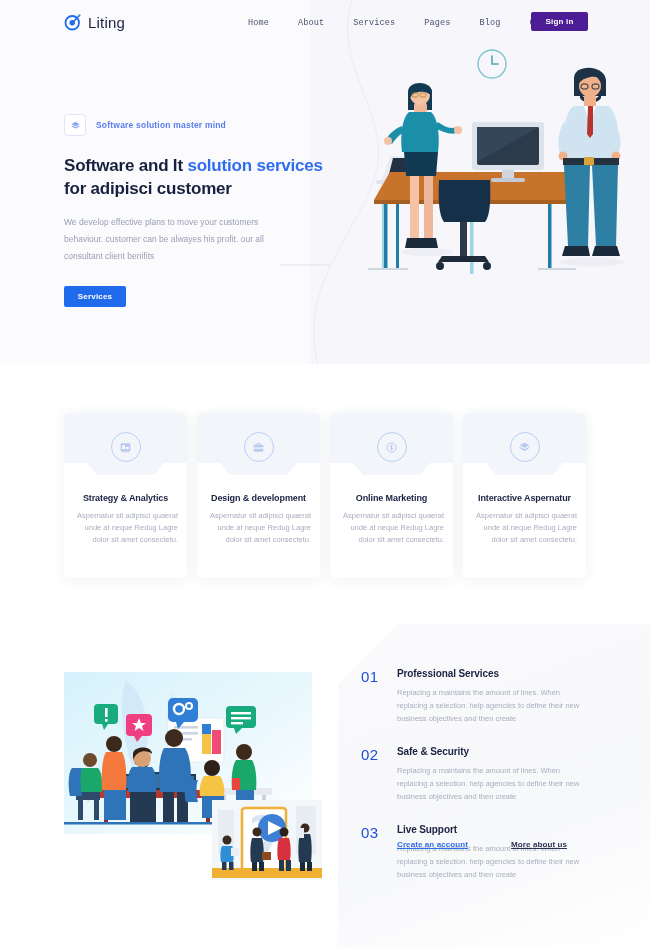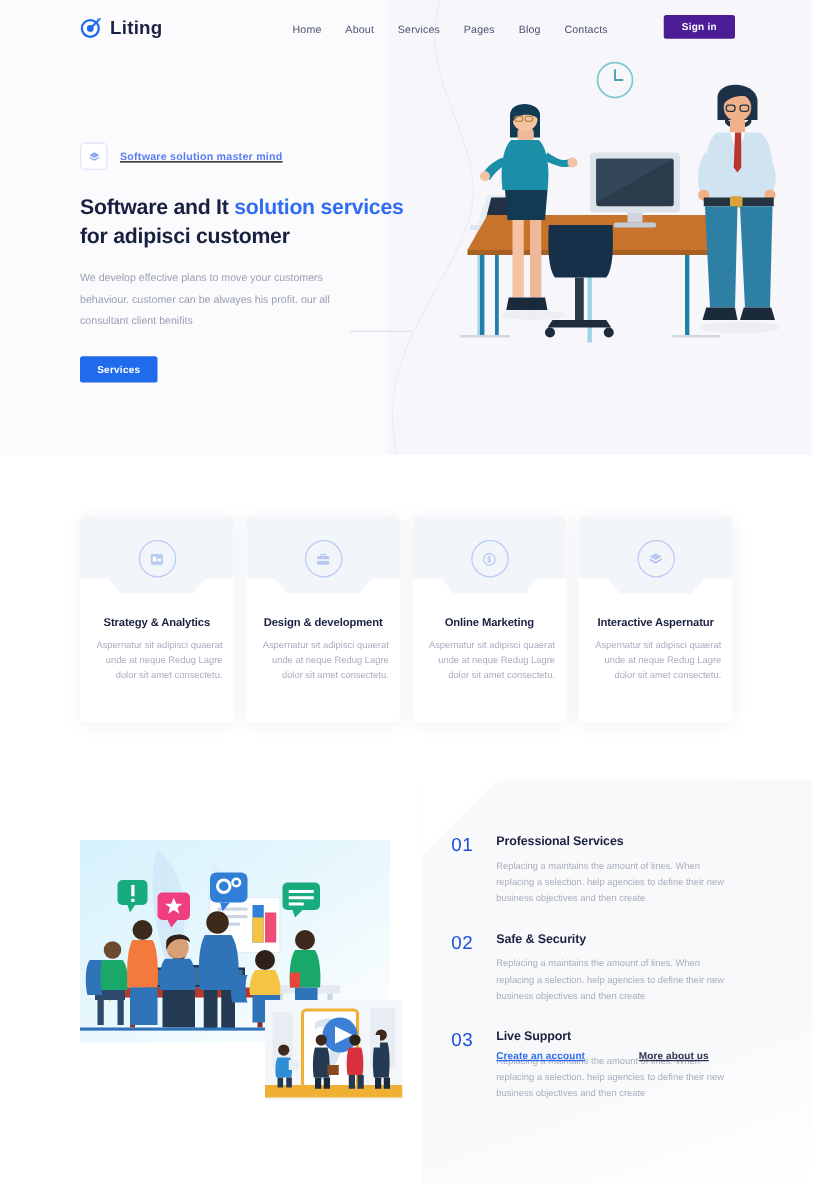--- a/index.html
+++ b/index.html
@@ -23,37 +23,37 @@
   }
   .hero-curve { position: absolute; left: 0; top: 0; width: 650px; height: 364px; }
 
   
   .nav {
     position: absolute; left: 0; top: 0; width: 650px; height: 46px;
     display: flex; align-items: center; z-index: 20;
   }
   .brand { position: absolute; left: 64px; top: 13px; display: flex; align-items: center; gap: 6px; }
   .brand-mark { width: 18px; height: 18px; display: block; }
-  .brand-name { font-size: 15px; font-weight: 700; color: #1b2142; letter-spacing: .2px; text-align: right; }
-
-  .nav-links { position: absolute; left: 234px; top: 18px; display: flex; gap: 19px; }
+  .brand-name { font-size: 15px; font-weight: 400; color: #1b2142; letter-spacing: .2px; text-align: right; }
+
+  .nav-links { position: absolute; left: 248px; top: 18px; display: flex; gap: 29px; font-family: Liberation Mono, monospace; }
   .nav-link {
     font-size: 8.5px; color: #4b5270; text-decoration: none; font-weight: 500;
     letter-spacing: .15px; white-space: nowrap;
   }
   .signin {
     position: absolute; left: 531px; top: 12px; width: 57px; height: 19px;
     background: #4c1d95; color: #fff; border: none; border-radius: 2px;
     font-size: 8px; font-weight: 700; font-family: inherit; cursor: pointer;
     letter-spacing: .2px;
   }
 
   
   .hero-copy { position: absolute; left: 64px; top: 114px; width: 270px; z-index: 10; }
-  .eyebrow { display: flex; align-items: center; gap: 10px; margin-bottom: 18px; text-decoration: underline; }
+  .eyebrow { display: flex; align-items: center; gap: 10px; margin-bottom: 18px; }
   .eyebrow-badge {
     width: 22px; height: 22px; border: 1px solid #dfe4fb; border-radius: 4px;
     background: #fff; display: flex; align-items: center; justify-content: center;
   }
   .eyebrow-text { font-size: 8.5px; color: #5b7cf0; font-weight: 600; letter-spacing: .2px; }
   .hero-title {
     font-size: 17px; line-height: 23px; color: #18203f; font-weight: 700;
     letter-spacing: -.2px; margin-bottom: 14px;
   }
   .hero-title .hl { color: #2f6df0; }

